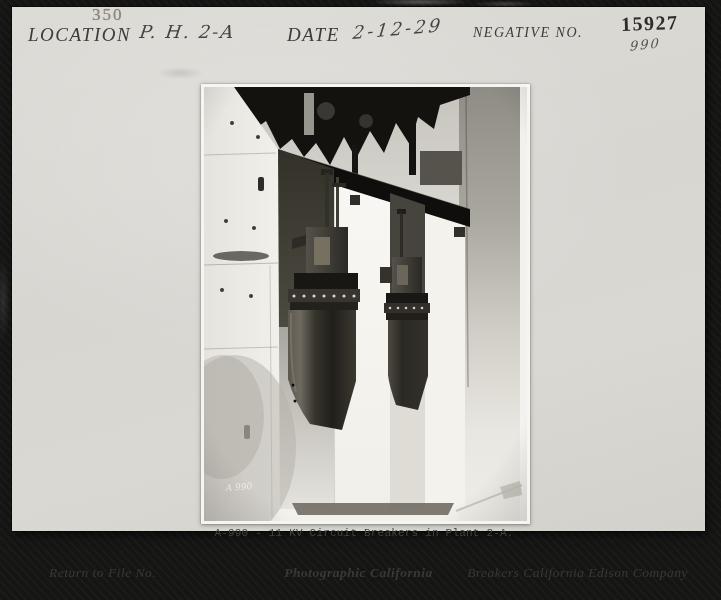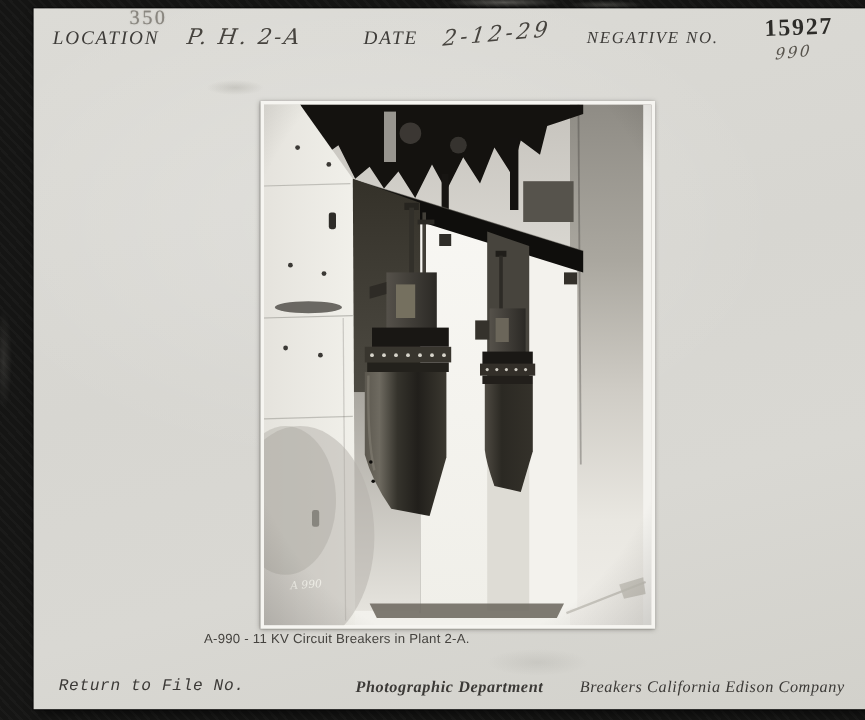--- a/index.html
+++ b/index.html
@@ -7,33 +7,32 @@
     position:relative;width:721px;height:600px;overflow:hidden;
     background:
       radial-gradient(ellipse 70px 6px at 420px 2px, rgba(160,158,150,.45), transparent 70%),
       radial-gradient(ellipse 45px 5px at 505px 4px, rgba(140,138,130,.35), transparent 70%),
       radial-gradient(ellipse 10px 60px at 3px 300px, rgba(120,118,112,.25), transparent 70%),
       repeating-linear-gradient(47deg, rgba(255,255,255,.025) 0 2px, transparent 2px 6px),
       #151514;
     font-family:"Liberation Serif", serif;
   }
   .card{
-    position:absolute;left:12px;top:7px;width:693px;height:584px;
+    position:absolute;left:12px;top:7px;width:693px;height:524px;
     background:
       radial-gradient(ellipse 34px 9px at 168px 66px, rgba(120,118,110,.22), transparent 70%),
       radial-gradient(ellipse 60px 16px at 420px 545px, rgba(128,126,120,.15), transparent 70%),
       radial-gradient(ellipse 500px 300px at 40% 30%, rgba(255,255,255,.20), transparent 70%),
       linear-gradient(165deg,#dcdbd6 0%, #d7d6d1 45%, #d9d8d3 70%, #d2d1cb 100%);
     box-shadow:0 0 0 1px rgba(0,0,0,.45), 3px 4px 8px rgba(0,0,0,.55);
-    margin-left:16px;
   }
   .print-label{
     position:absolute;font-style:italic;color:#3e3c39;
     font-family:"Liberation Serif", serif;letter-spacing:1.5px;
-    font-size:16px;white-space:nowrap;
+    font-size:19px;white-space:nowrap;
   }
   .hand{
     position:absolute;color:#47443f;font-family:"DejaVu Serif", serif;
     font-style:italic;white-space:nowrap;transform:skewX(-8deg);
   }
   .stamp-faint{
     position:absolute;left:80px;top:-2px;color:#89867f;font-size:17px;
     letter-spacing:2px;font-family:"Liberation Serif", serif;
     text-shadow:0 0 1px rgba(137,134,127,.8);
   }
@@ -46,25 +45,25 @@
     position:absolute;left:618px;top:30px;color:#57534c;font-size:13px;
     font-style:italic;letter-spacing:2px;transform:rotate(-6deg) skewX(-10deg);
     font-family:"DejaVu Serif", serif;
   }
   .photo-wrap{
     position:absolute;left:189px;top:77px;width:323px;height:434px;
     padding:3px;background:#f6f5f1;
     box-shadow:0 1px 4px rgba(55,53,48,.5), 0 0 1px rgba(55,53,48,.5);
   }
   .caption{
-    position:absolute;left:142px;top:520px;width:420px;text-align:left;
-    font-family:Liberation Sans, sans-serif;font-size:11px;color:#45433f;
+    position:absolute;left:142px;top:520px;width:420px;text-align:center;
+    font-family:Liberation Mono, monospace;font-size:11px;color:#45433f;
     letter-spacing:0.2px;white-space:nowrap;
   }
-  .footer-left{position:absolute;left:21px;top:558px;font-style:italic;font-size:13.5px;color:#3b3936;letter-spacing:0.5px;font-family:Liberation Mono, monospace;}
+  .footer-left{position:absolute;left:37px;top:558px;font-style:italic;font-size:13.5px;color:#3b3936;letter-spacing:0.5px;}
   .footer-center{position:absolute;left:0;top:558px;width:693px;text-align:center;font-style:italic;font-size:13.5px;font-weight:bold;color:#3b3936;letter-spacing:0.5px;}
   .footer-right{position:absolute;right:17px;top:558px;font-style:italic;font-size:13.5px;color:#3b3936;letter-spacing:0.5px;}
 </style>
 </head>
 <body>
 
 <div id="stage">
   <div class="card">
 
     <span class="stamp-faint">350</span>
@@ -225,16 +224,16 @@
 
         <text x="22" y="404" font-size="9" font-style="italic" font-family="DejaVu Serif, serif" fill="#f2f1ea" opacity="0.92" transform="rotate(-4 22 404)">A 990</text>
 
         <rect x="0" y="0" width="323" height="434" fill="url(#vig)"></rect>
       </svg>
     </div>
 
     <div class="caption">A-990 - 11 KV Circuit Breakers in Plant 2-A.</div>
 
     <div class="footer-left">Return to File No.</div>
-    <div class="footer-center">Photographic Department</div>
+    <div class="footer-center">Photographic California</div>
     <div class="footer-right">Breakers California Edison Company</div>
   </div>
 </div>
 
 </body></html>

